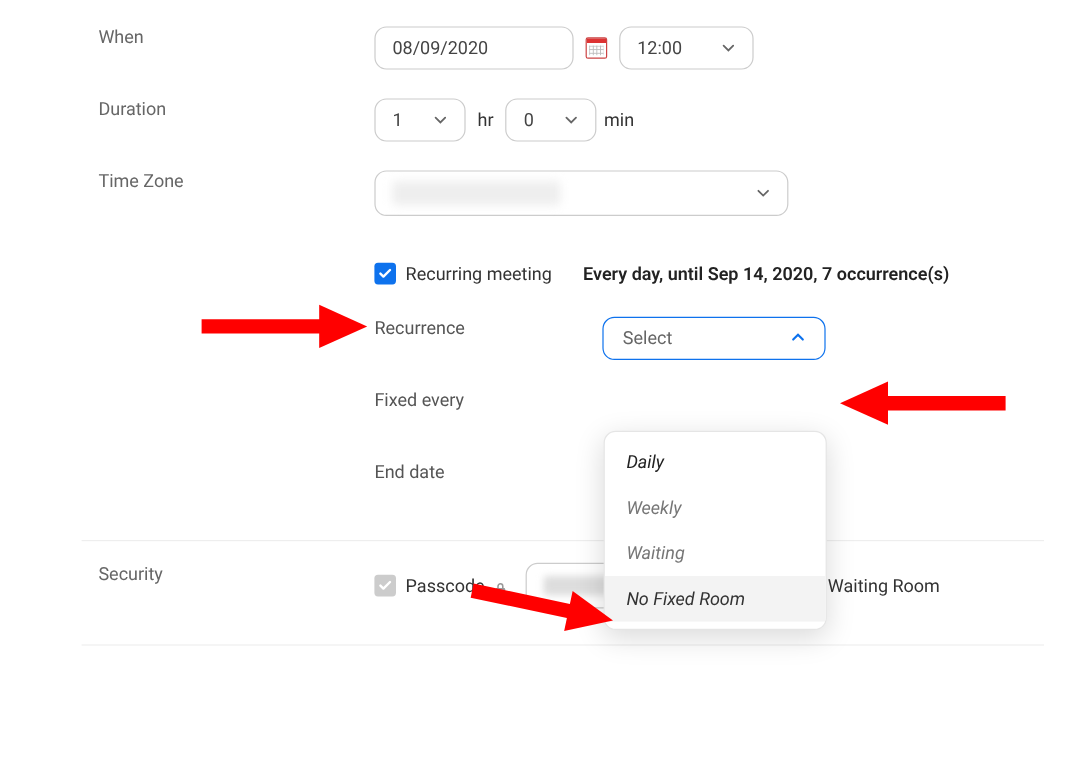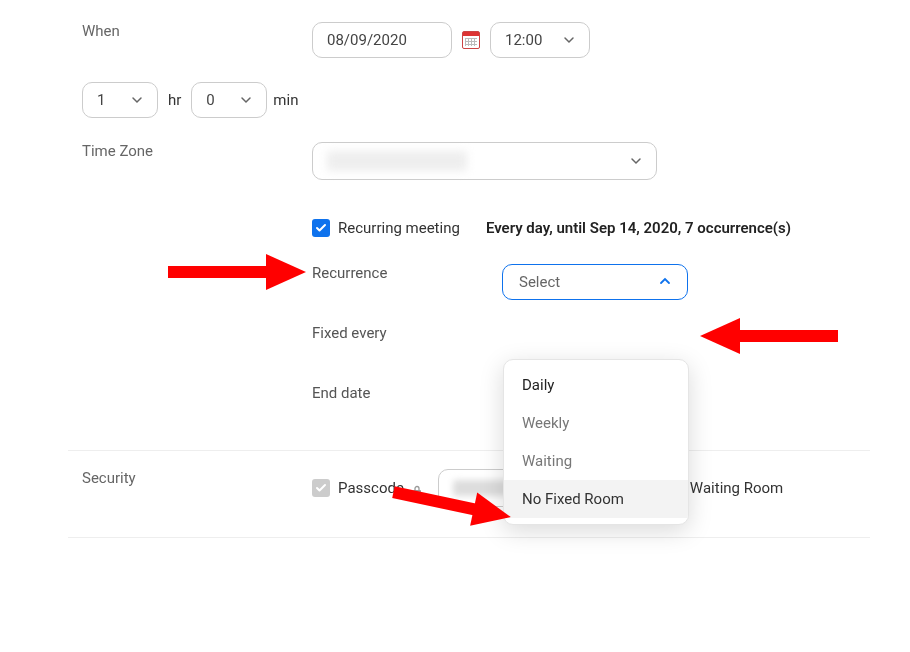--- a/index.html
+++ b/index.html
@@ -116,20 +116,21 @@
       box-shadow: 0 6px 24px rgba(0,0,0,0.15);
       width: 186px;
       overflow: hidden;
       padding: 6px 0;
     }
     .dropdown-item {
       padding: 10px 18px;
       color: #777;
       font-size: 15px;
       cursor: pointer;
+      font-style: italic;
     }
     .dropdown-item.active { color: #222; }
     .dropdown-item.hover { background: #f3f3f3; color: #333; }
     .blur-box {
       width: 140px;
       height: 20px;
       background: #eee;
       filter: blur(4px);
       border-radius: 3px;
     }
@@ -158,36 +159,37 @@
       left: 503px;
       top: 359px;
     }
   </style>
 </head>
 <body>
 
 <div class="form-row" style="padding-top:22px;">
   <div class="label-col">When</div>
   <div class="control-col">
-    <div class="select-box" style="width:140px;justify-content:space-between;">
+    <div class="select-box" style="width:166px;justify-content:space-between;">
       <span>08/09/2020</span>
     </div>
     <span class="cal-icon"></span>
-    <div class="select-box" style="width:100px;justify-content:space-between;">
+    <div class="select-box" style="width:112px;justify-content:space-between;">
       <span>12:00</span>
       <span class="chevron">
         <svg width="12" height="12" viewBox="0 0 12 12">
             <path d="M2 4l4 4 4-4" stroke="#666" stroke-width="1.5" fill="none" stroke-linecap="round"></path>
           </svg>
       </span>
     </div>
   </div>
 </div>
 
 <div class="form-row">
+  <div class="label-col">Duration</div>
   <div class="control-col">
     <div class="select-box" style="width:76px;justify-content:space-between;">
       <span>1</span>
       <span class="chevron">
         <svg width="12" height="12" viewBox="0 0 12 12">
             <path d="M2 4l4 4 4-4" stroke="#666" stroke-width="1.5" fill="none" stroke-linecap="round"></path>
           </svg>
       </span>
     </div>
     <span class="inline-text">hr</span>

